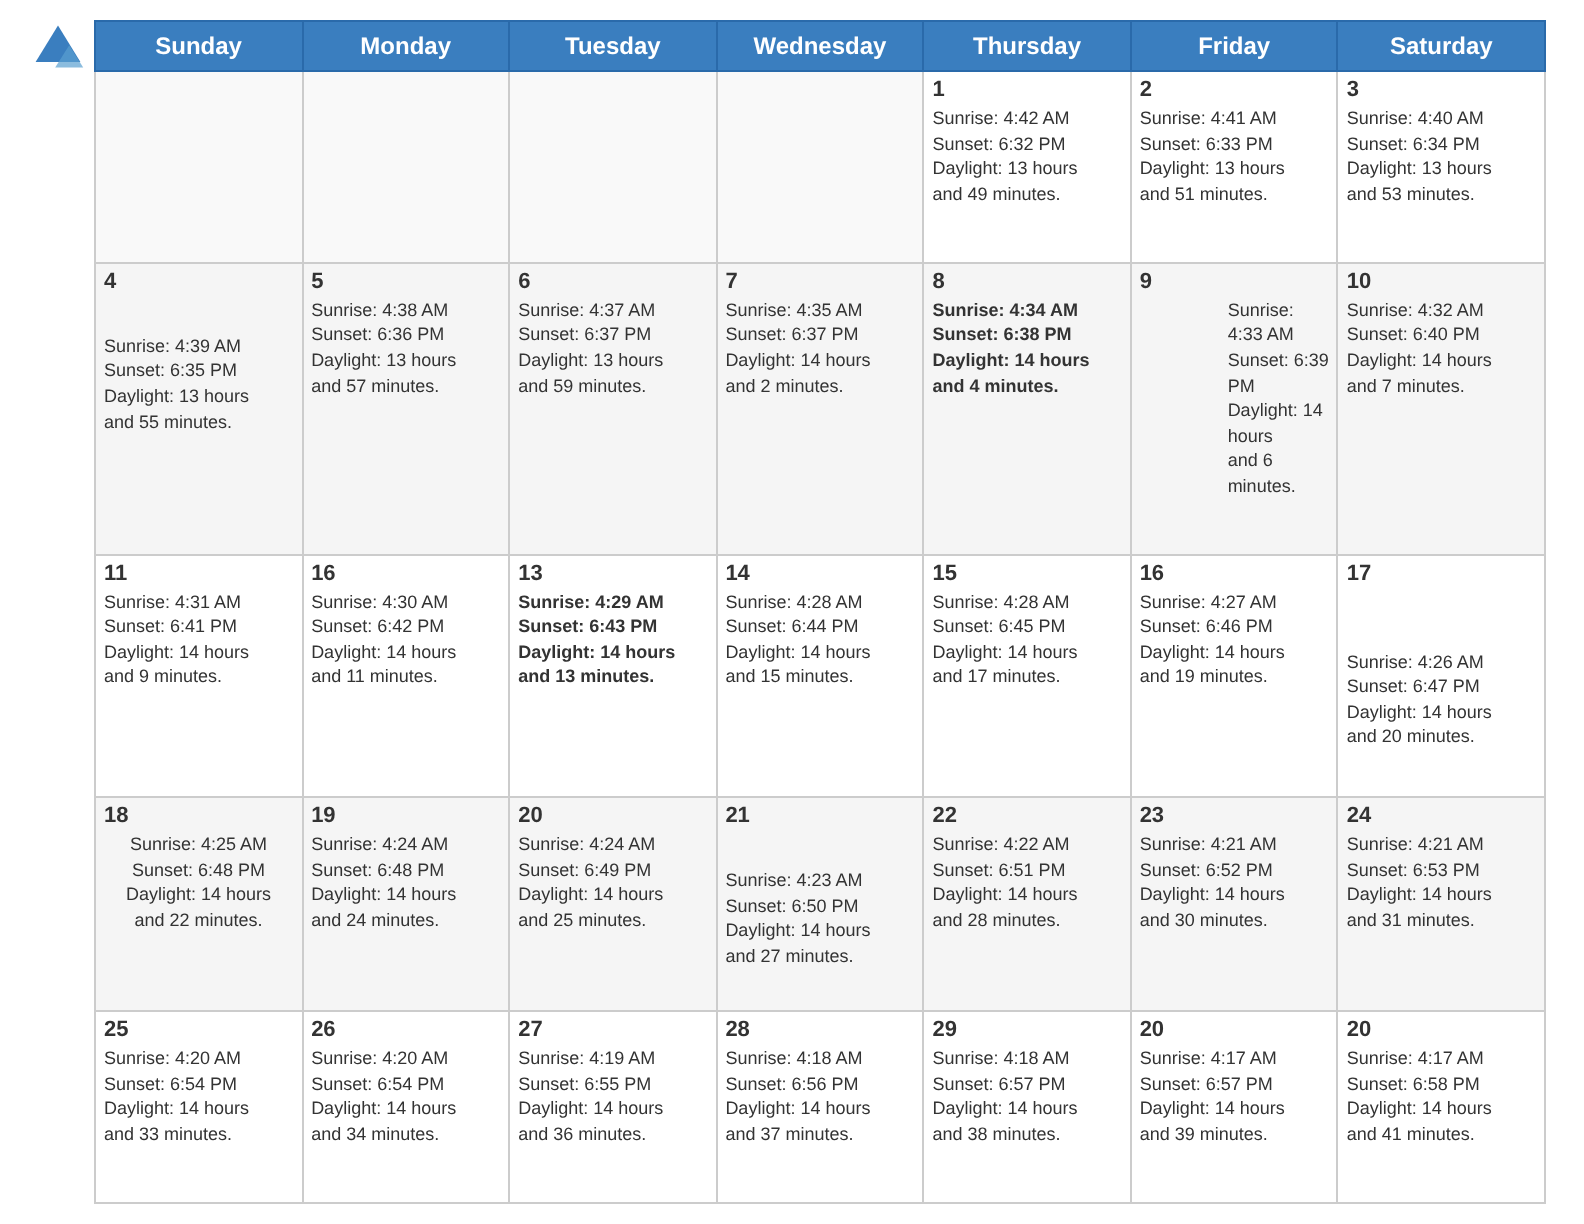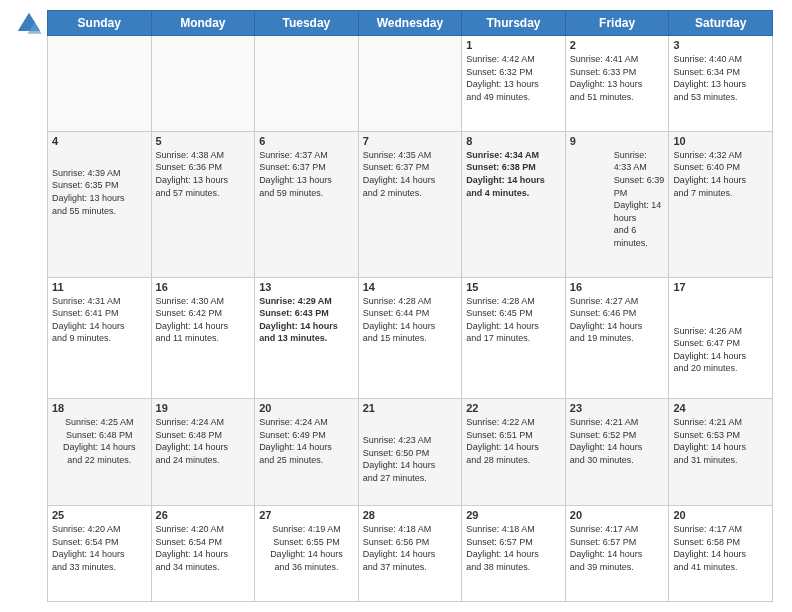--- a/index.html
+++ b/index.html
@@ -317,21 +317,21 @@
           </td>
           <td>
             <div class="day-num">26</div>
             <div class="day-info" style="white-space: pre-line;">Sunrise: 4:20 AM
 Sunset: 6:54 PM
 Daylight: 14 hours
 and 34 minutes.</div>
           </td>
           <td>
             <div class="day-num">27</div>
-            <div class="day-info" style="white-space: pre-line; text-align: center;">Sunrise: 4:19 AM
+            <div class="day-info" style="white-space: pre-line;">Sunrise: 4:19 AM
 Sunset: 6:55 PM
 Daylight: 14 hours
 and 36 minutes.</div>
           </td>
           <td>
             <div class="day-num">28</div>
             <div class="day-info" style="white-space: pre-line;">Sunrise: 4:18 AM
 Sunset: 6:56 PM
 Daylight: 14 hours
 and 37 minutes.</div>

